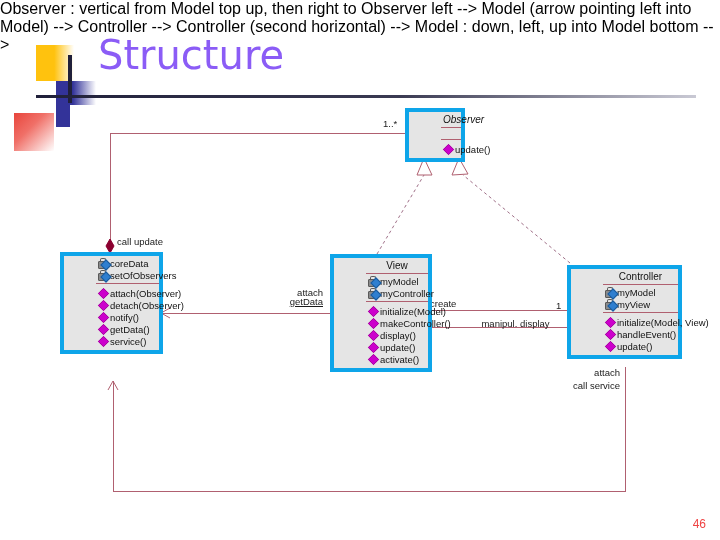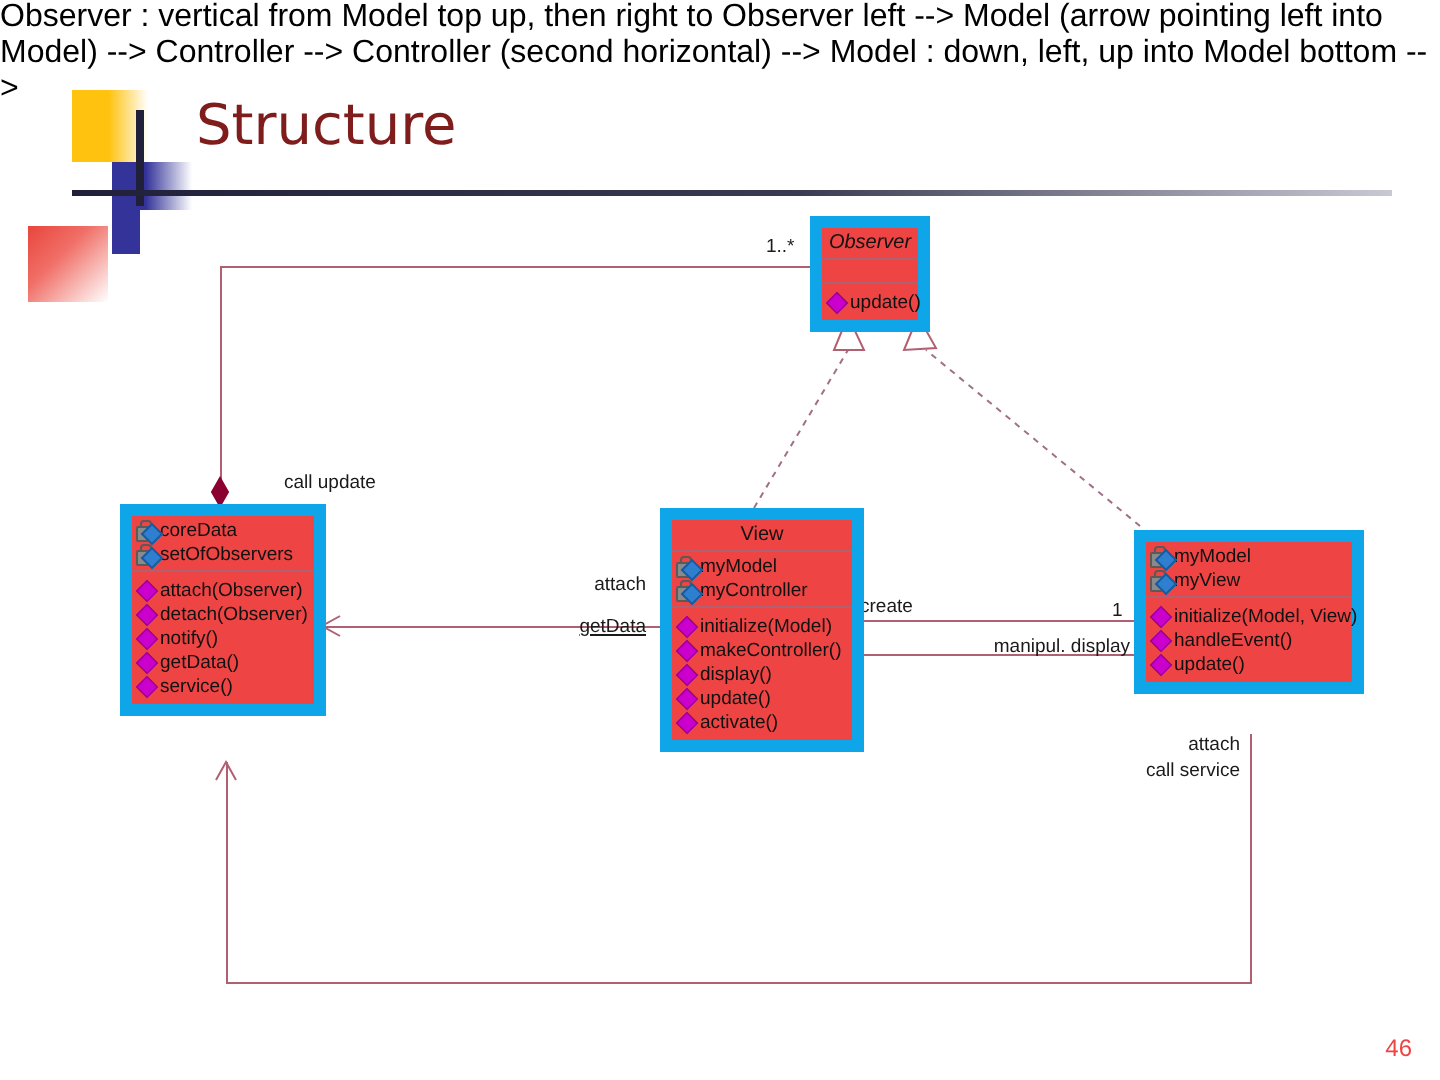--- a/index.html
+++ b/index.html
@@ -19,34 +19,35 @@
   .deco-blue{left:56px;top:81px;width:40px;height:24px;
     background:linear-gradient(to right,#333399 0%,#333399 42%,#ffffff 100%);}
   .deco-blue-small{left:56px;top:105px;width:14px;height:22px;background:#333399;}
   .deco-red{left:14px;top:113px;width:40px;height:38px;
     background:linear-gradient(135deg,#E8453C 0%,#F07068 40%,#ffffff 100%);}
   .deco-vbar{left:68px;top:55px;width:4px;height:48px;background:#20203a;}
   .deco-hbar{left:36px;top:95px;width:660px;height:3px;
     background:linear-gradient(to right,#20203a 0%,#3a3a52 55%,#c9c9d4 100%);}
 
   .title{
-    position:absolute;left:98px;top:46px;
-    font-size:28px;color:#7f1d1d;letter-spacing:0px;
+    position:absolute;left:98px;top:32px;
+    font-size:40px;color:#8b5cf6;letter-spacing:0px;
     font-family:"DejaVu Sans", sans-serif;
     white-space:nowrap;
   }
 
   
   .uml-class{
     position:absolute;
-    background:#ef4444;
-    border:6px solid #0ea5e9;
+    background:#e5e5e5;
+    border:4px solid #0ea5e9;
     box-sizing:border-box;
     font-size:9.5px;
     color:#111111;
+    padding-left:32px;
   }
   .uml-class .cname{
     text-align:center;
     padding:2px 2px 2px 2px;
     border-bottom:1px solid #B06070;
     font-size:10px;
     color:#111111;
     white-space:nowrap;
   }
   .uml-class .cname.italic{font-style:italic;}
@@ -153,30 +154,30 @@
     <polygon points="110,239 114,246 110,253 106,246" fill="#8B0030" stroke="#8B0030" stroke-width="1"></polygon>
 
     <polyline points="170,308 161,313 170,318" fill="none" stroke="#B06070" stroke-width="1"></polyline>
 
     <polyline points="108,390 113,381 118,390" fill="none" stroke="#B06070" stroke-width="1"></polyline>
   </svg>
 
   
   <div class="edge-label" style="left:383px;top:118px;">1..*</div>
 
-  <div class="edge-label" style="left:117px;top:236px;margin-left:25px;">call update</div>
+  <div class="edge-label" style="left:117px;top:236px;">call update</div>
 
   <div class="edge-label r" style="left:265px;top:287px;width:58px;">attach</div>
-  <div class="edge-label r" style="left:265px;top:308px;width:58px;text-decoration:underline;">getData</div>
+  <div class="edge-label r" style="left:265px;top:296px;width:58px;text-decoration:underline;">getData</div>
 
   <div class="edge-label" style="left:430px;top:298px;">create</div>
   <div class="edge-label" style="left:556px;top:300px;">1</div>
 
   <div class="edge-label" style="left:425px;top:323px;">1</div>
-  <div class="edge-label r" style="left:466px;top:318px;width:99px;">manipul. display</div>
+  <div class="edge-label r" style="left:466px;top:318px;width:99px;text-align:center;">manipul. display</div>
 
   <div class="edge-label r" style="left:540px;top:367px;width:80px;">attach</div>
   <div class="edge-label r" style="left:520px;top:380px;width:100px;">call service</div>
 
   
   <div class="uml-class" style="left:405px;top:108px;width:60px;">
     <div class="cname italic">Observer</div>
     <div class="cattrs"></div>
     <div class="cops">
       <div class="mrow">
@@ -270,20 +271,21 @@
       </div>
       <div class="mrow">
         <span class="ic-op"></span>
         <span class="lbl">activate()</span>
       </div>
     </div>
   </div>
 
   
   <div class="uml-class" style="left:567px;top:265px;width:115px;">
+    <div class="cname">Controller</div>
     <div class="cattrs">
       <div class="mrow">
         <span class="ic-attr">
           <span class="lock-s"></span>
             <span class="lock-b"></span>
             <span class="dia"></span>
         </span>
         <span class="lbl">myModel</span>
       </div>
       <div class="mrow">

